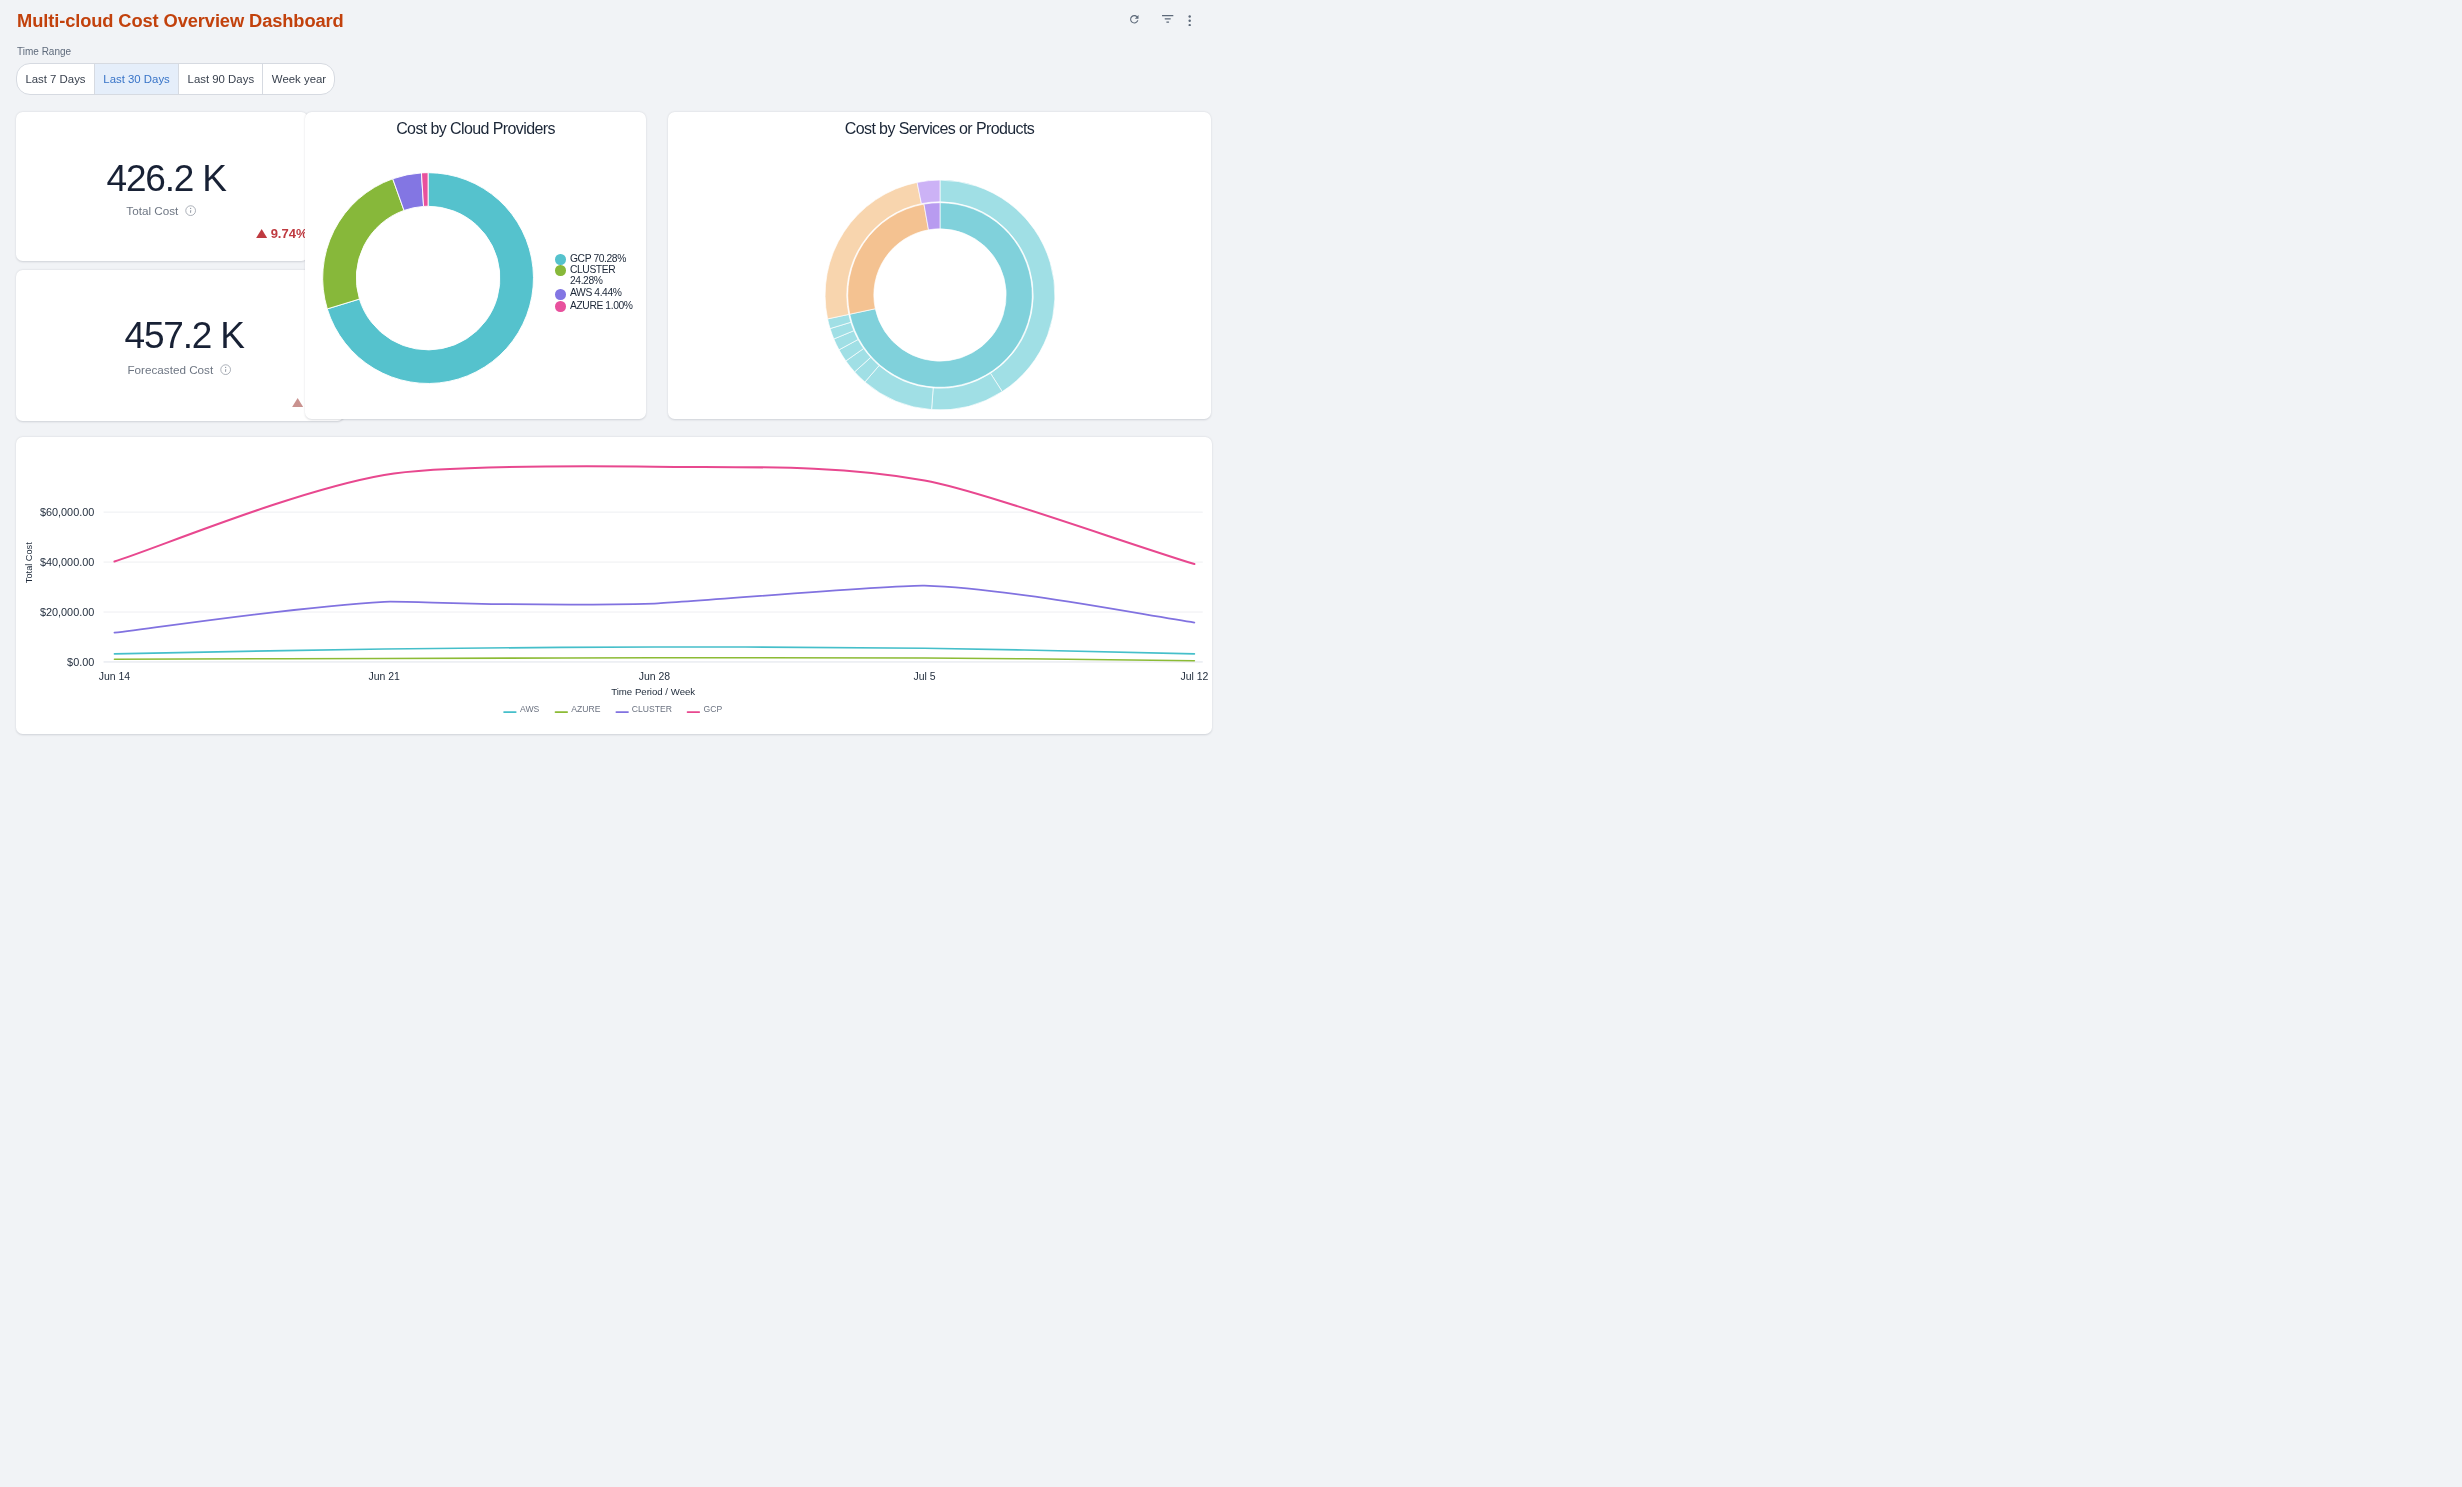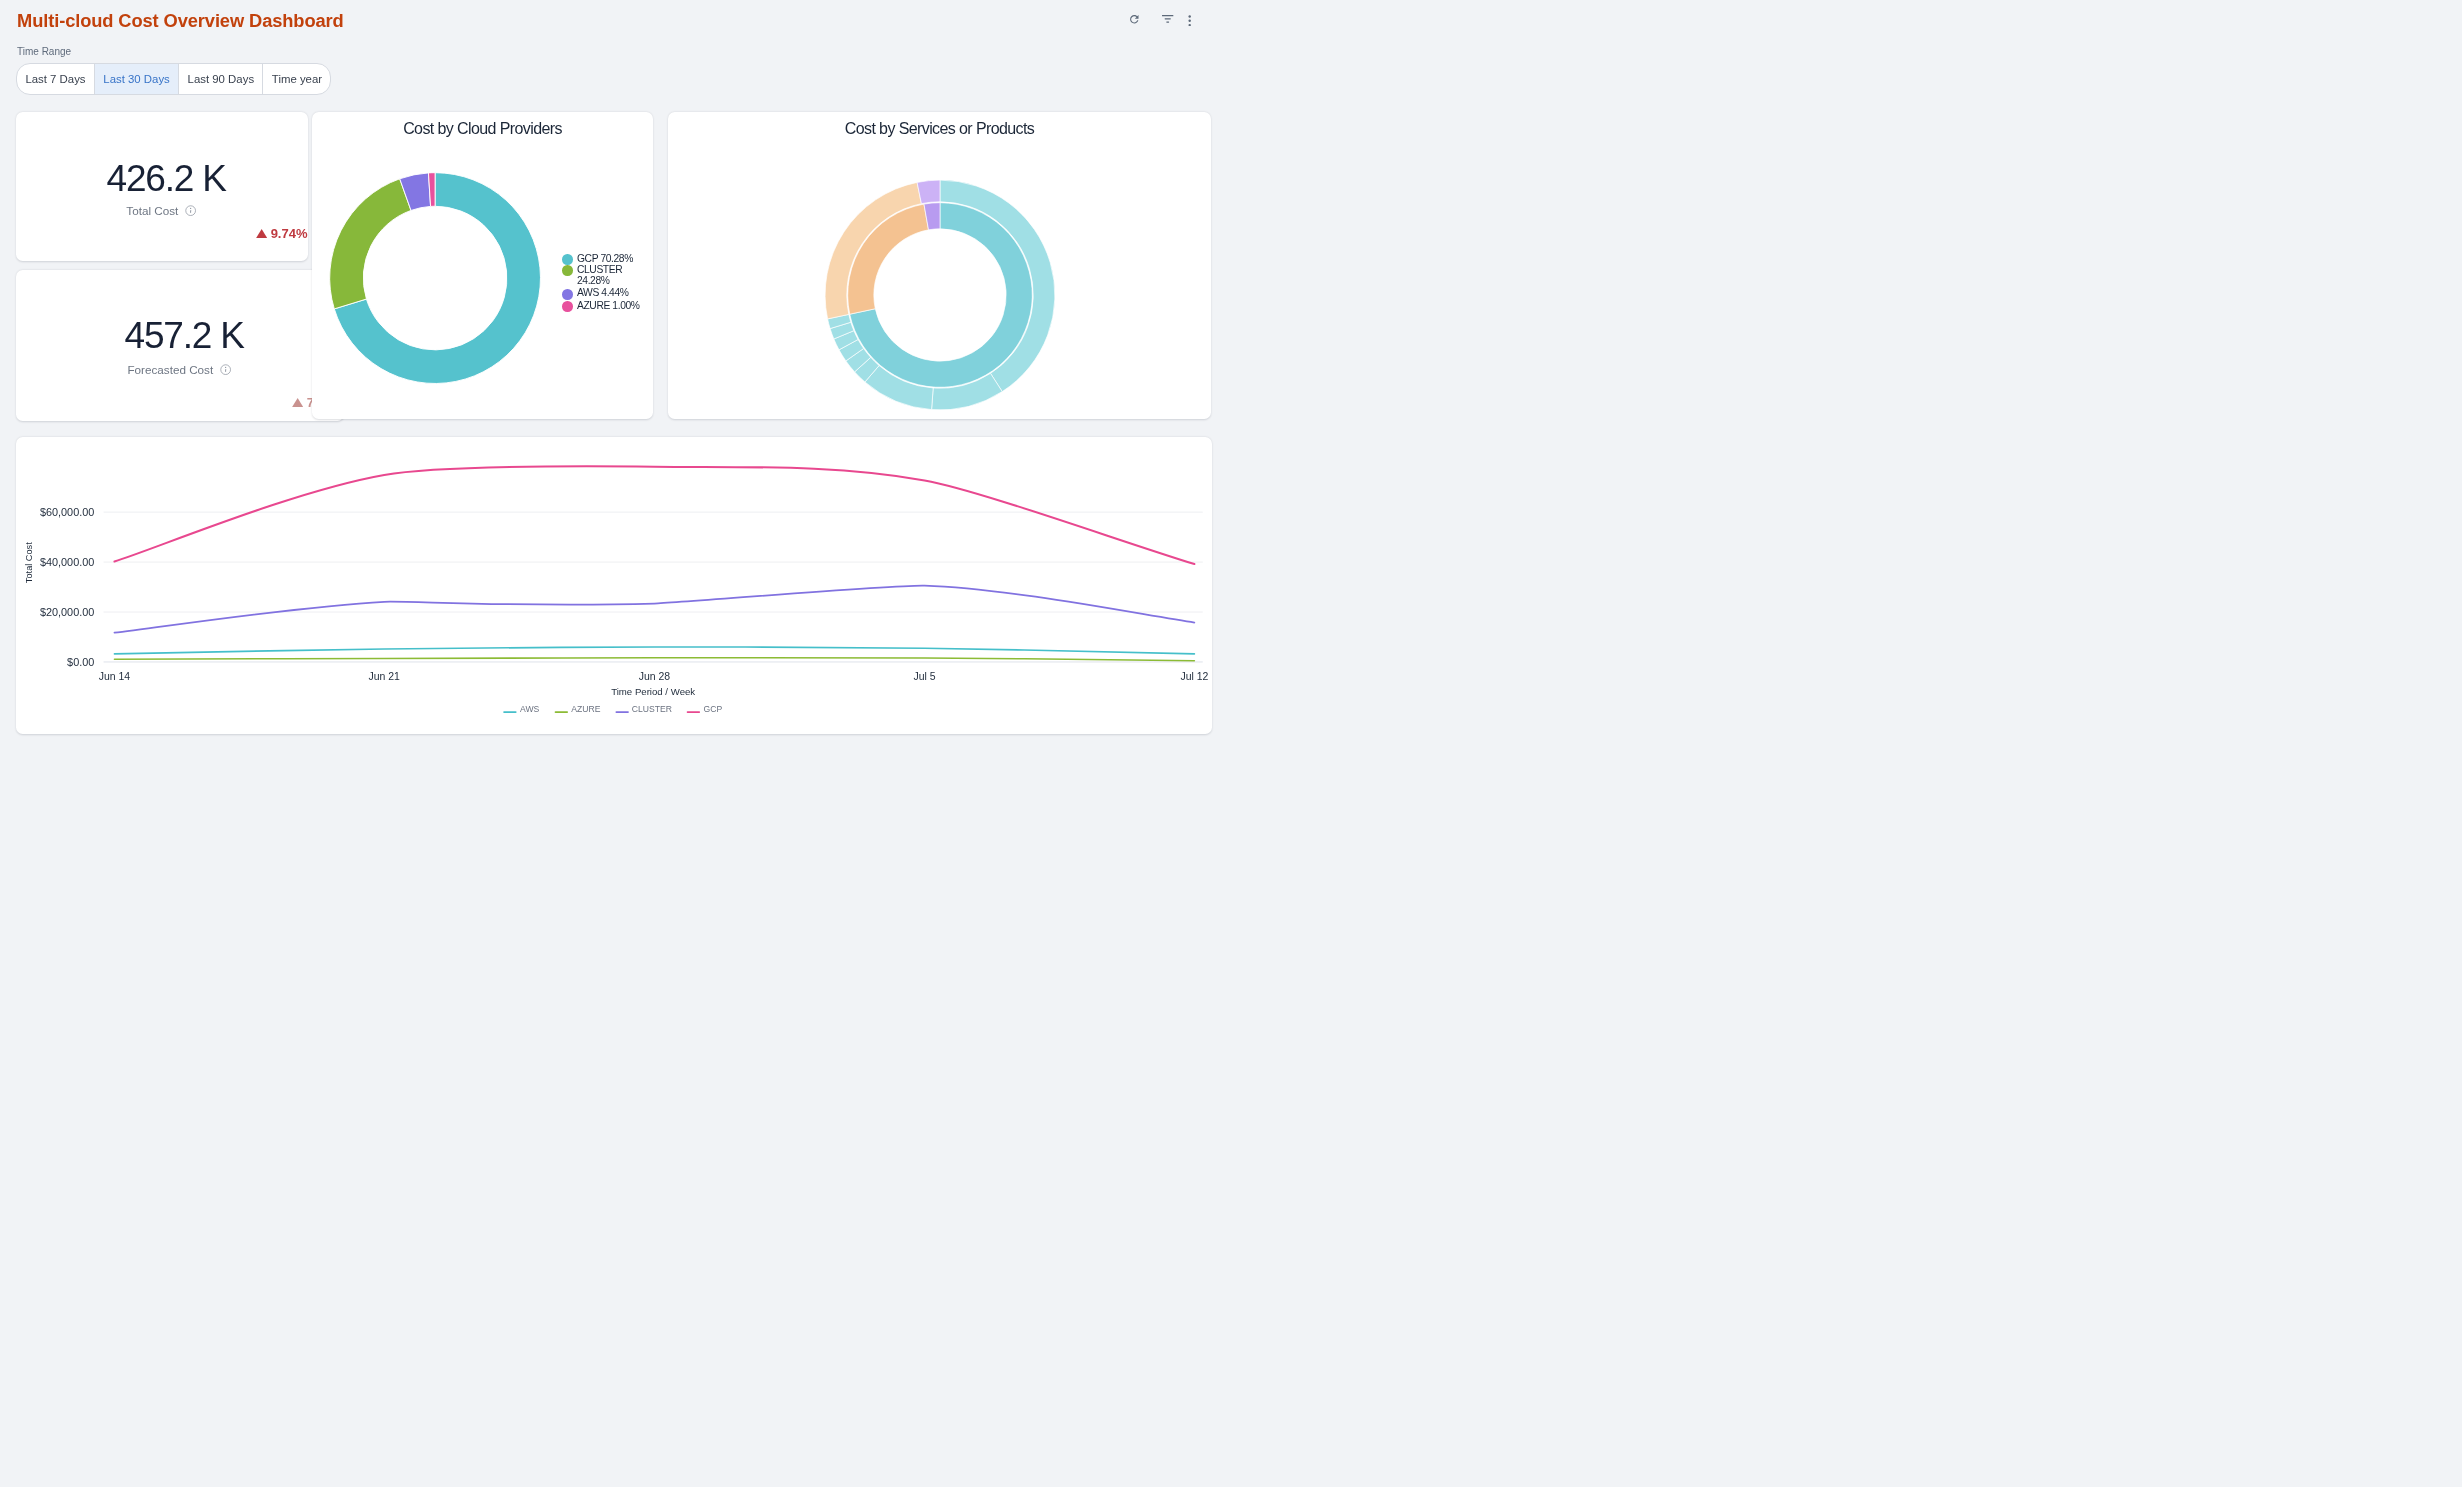--- a/index.html
+++ b/index.html
@@ -40,21 +40,21 @@
         <circle cx="2" cy="6.9" r="1.45"></circle>
         <circle cx="2" cy="12.1" r="1.45"></circle>
       </g>
     </svg>
 </div>
 <div class="tr-label">Time Range</div>
 <div class="btns">
   <div>Last 7 Days</div>
   <div class="sel">Last 30 Days</div>
   <div>Last 90 Days</div>
-  <div>Time year</div>
+  <div>Week year</div>
 </div>
 
 <div class="card" style="left:15.5px; top:112px; width:292px; height:149px;">
   <div class="bignum" style="top:47px;">426.2 K</div>
   <div class="klabel" style="top:92px;">Total Cost <svg width="11.3" height="11.3" viewBox="0 0 16 16">
         <circle cx="8" cy="8" r="6.9" fill="none" stroke="#8a919c" stroke-width="1"></circle>
         <rect x="7.35" y="7.1" width="1.3" height="4.2" rx="0.65" fill="#8a919c"></rect>
         <circle cx="8" cy="4.9" r="0.85" fill="#8a919c"></circle>
       </svg></div>
   <div class="delta" style="top:114px; color:#bf3a40;"><svg width="11.3" height="9.2" viewBox="0 0 13.5 11">
@@ -67,21 +67,21 @@
   <div class="klabel" style="top:93px;">Forecasted Cost <svg width="11.3" height="11.3" viewBox="0 0 16 16">
         <circle cx="8" cy="8" r="6.9" fill="none" stroke="#8a919c" stroke-width="1"></circle>
         <rect x="7.35" y="7.1" width="1.3" height="4.2" rx="0.65" fill="#8a919c"></rect>
         <circle cx="8" cy="4.9" r="0.85" fill="#8a919c"></circle>
       </svg></div>
   <div class="delta" style="top:125px; color:#c9928f;"><svg width="11.3" height="9.2" viewBox="0 0 13.5 11">
         <path d="M6.75 0 L13.5 11 L0 11 Z" fill="#c9928f"></path>
       </svg>7.28%</div>
 </div>
 
-<div class="card" style="left:312px; top:112px; width:341px; height:307px;">
+<div class="card" style="left:305px; top:112px; width:341px; height:307px;">
   <div class="ctitle" style="top:8.4px;">Cost by Cloud Providers</div>
   <svg class="abs" style="left:16px; top:59px;" width="215" height="215" viewBox="0 0 256 256">
   <path d="M127.50 2.00 A125.5 125.5 0 1 1 7.48 164.19 L45.74 152.50 A85.5 85.5 0 1 0 127.50 42.00 Z" fill="#55c2cd" stroke="#fff" stroke-width="1.1" stroke-linejoin="round"></path>
   <path d="M7.48 164.19 A125.5 125.5 0 0 1 85.40 9.27 L98.82 46.95 A85.5 85.5 0 0 0 45.74 152.50 Z" fill="#87b83a" stroke="#fff" stroke-width="1.1" stroke-linejoin="round"></path>
   <path d="M85.40 9.27 A125.5 125.5 0 0 1 119.62 2.25 L122.13 42.17 A85.5 85.5 0 0 0 98.82 46.95 Z" fill="#8376e3" stroke="#fff" stroke-width="1.1" stroke-linejoin="round"></path>
   <path d="M119.62 2.25 A125.5 125.5 0 0 1 127.50 2.00 L127.50 42.00 A85.5 85.5 0 0 0 122.13 42.17 Z" fill="#e8519d" stroke="#fff" stroke-width="1.1" stroke-linejoin="round"></path>
   </svg>
   <div class="leg1">
     <span class="dot" style="background:#55c2cd; top:142px;"></span>
       <span class="t" style="top:141px;">GCP 70.28%</span>

